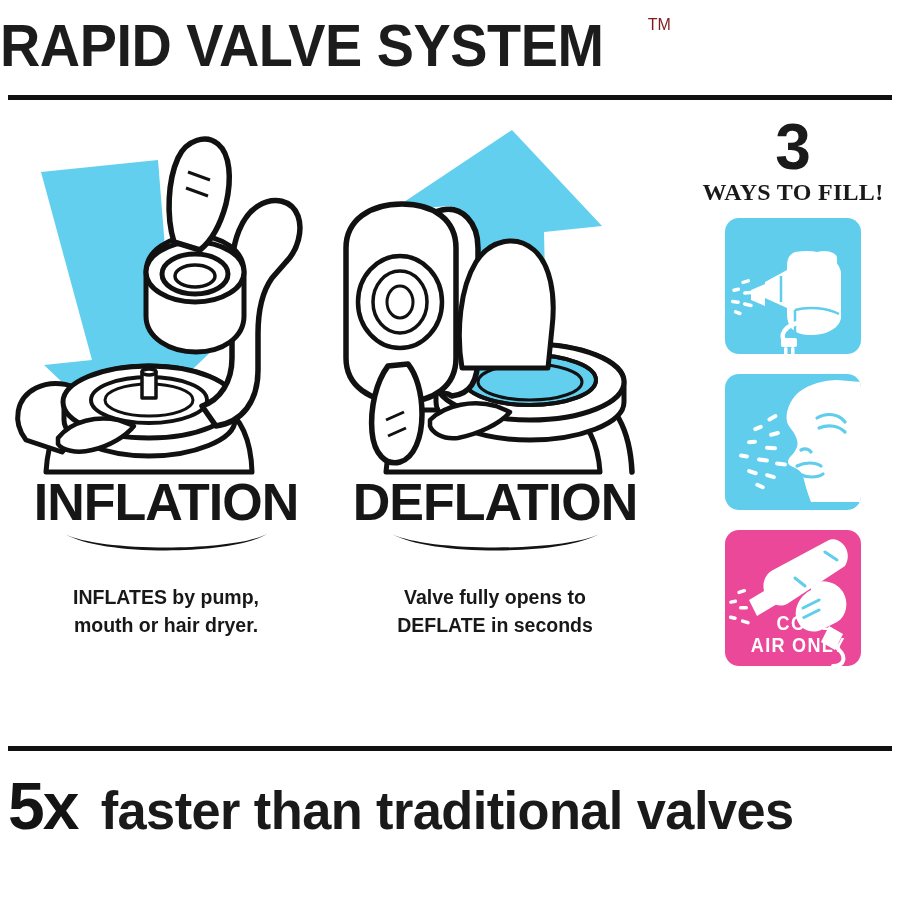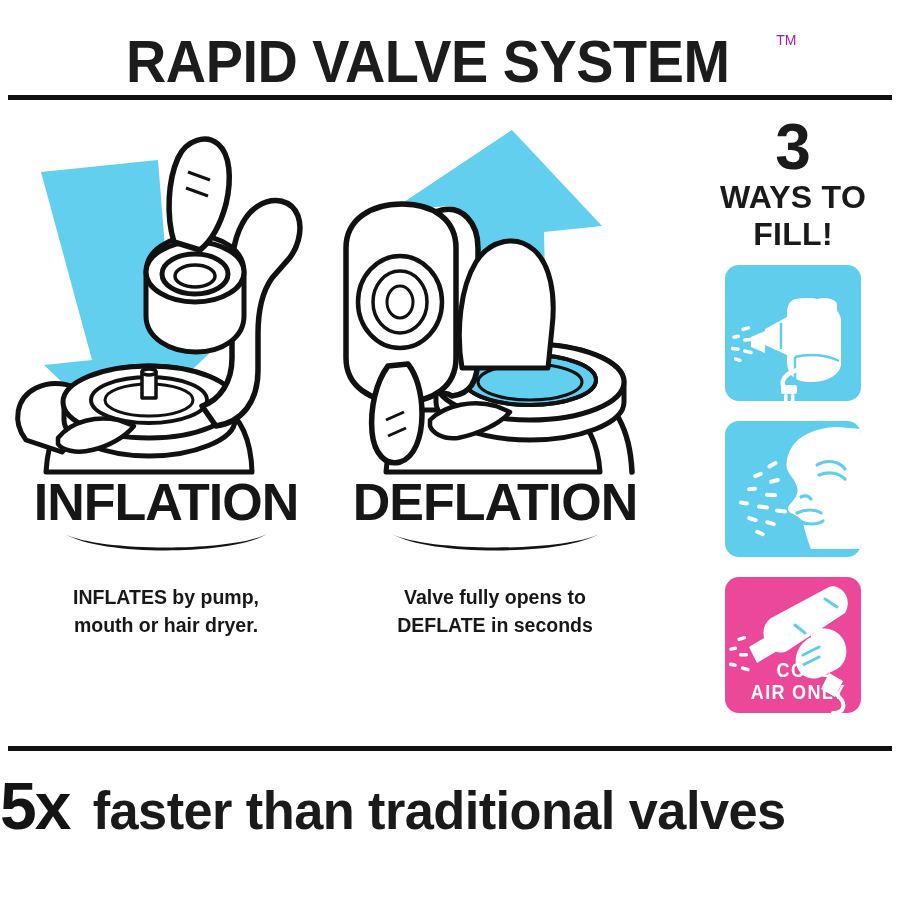--- a/index.html
+++ b/index.html
@@ -17,23 +17,22 @@
     width: 900px;
     height: 900px;
     background: #ffffff;
     overflow: hidden;
   }
 
   
   .title-wrap {
     position: absolute;
     left: 0;
-    top: 30px;
+    top: 14px;
     width: 900px;
-    text-align: center;
   }
   .title-inner {
     display: inline-block;
     position: relative;
     white-space: nowrap;
   }
   .title-text {
     font-family: "Liberation Sans Narrow", "Liberation Sans", sans-serif;
     font-weight: bold;
     font-size: 60px;
@@ -41,23 +40,23 @@
     color: #1c1c1c;
     transform: scaleX(0.93);
     transform-origin: left center;
     display: inline-block;
     line-height: 1.05;
   }
   .title-tm {
     position: absolute;
     right: -22px;
     top: 2px;
-    font-size: 14px;
+    font-size: 16px;
     font-weight: normal;
-    color: #a21caf;
+    color: #7f1d1d;
     letter-spacing: 0;
   }
 
   
   .rule {
     position: absolute;
     left: 8px;
     width: 884px;
     height: 5px;
     background: #111111;
@@ -113,23 +112,23 @@
   }
   .rail-number {
     font-family: "Liberation Sans Narrow", "Liberation Sans", sans-serif;
     font-weight: bold;
     font-size: 64px;
     line-height: 0.92;
     color: #1a1a1a;
     margin-left: 30px;
   }
   .rail-sub {
-    font-family: Liberation Sans, sans-serif;
-    font-weight: bold;
-    font-size: 32px;
+    font-family: Liberation Serif, serif;
+    font-weight: bold;
+    font-size: 24px;
     letter-spacing: 0.3px;
     color: #1a1a1a;
     margin-left: 30px;
     margin-top: 2px;
   }
   .tiles {
     margin-top: 12px;
     margin-left: 30px;
     display: flex;
     flex-direction: column;
@@ -141,21 +140,21 @@
     height: 136px;
     border-radius: 14px;
     position: relative;
     overflow: hidden;
   }
   .tile svg { display: block; }
 
   
   .banner {
     position: absolute;
-    left: 0;
+    left: 8px;
     top: 768px;
     width: 736px;
     text-align: center;
     white-space: nowrap;
   }
   .banner-inner { display: inline-block; }
   .banner-num {
     font-family: "Liberation Sans Narrow", "Liberation Sans", sans-serif;
     font-weight: bold;
     font-size: 66px;

